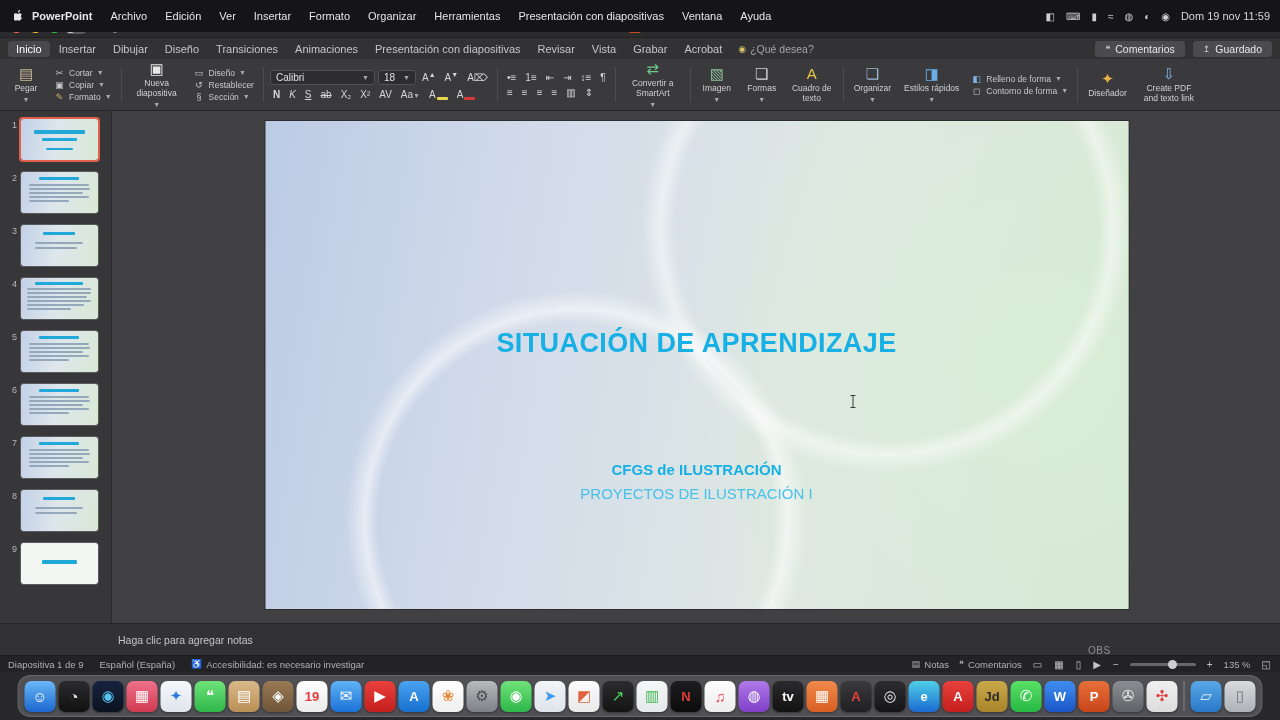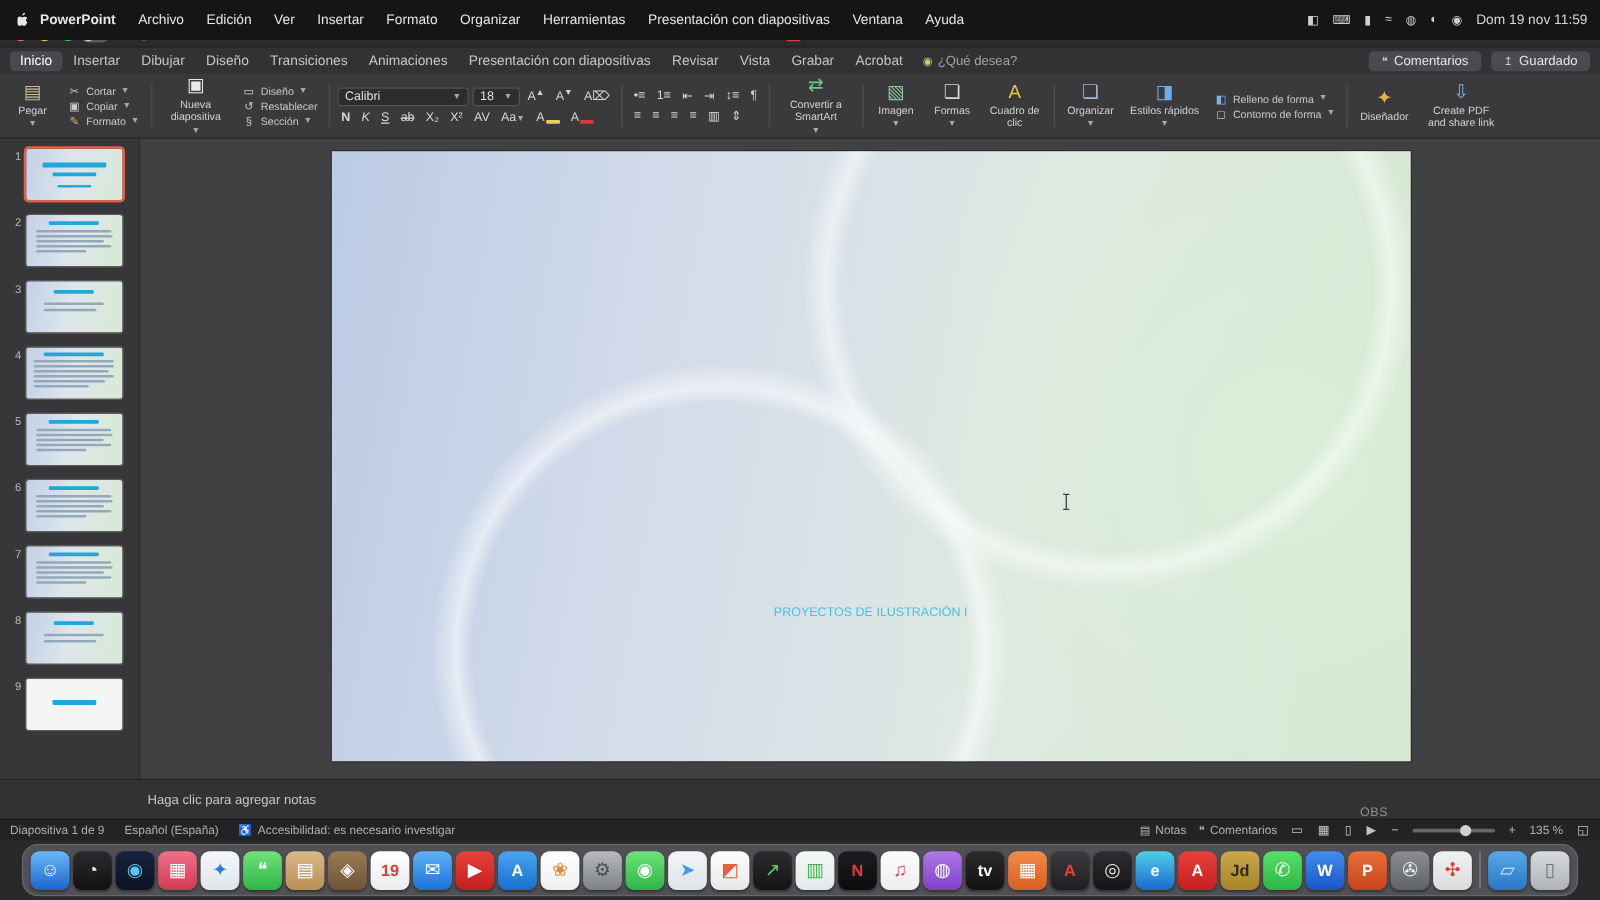--- a/index.html
+++ b/index.html
@@ -70,21 +70,21 @@
   .editor{position:absolute;top:0;left:113px;right:0;bottom:0;background:#414143;}
   .canvas{position:absolute;top:10px;left:50%;transform:translateX(-50%);width:863px;height:488px;box-shadow:0 0 0 1px #2d2d2f;
     background:
       radial-gradient(circle 330px at 36% 82%, rgba(255,255,255,0) 60%, rgba(255,255,255,0.55) 64%, rgba(255,255,255,0) 70%),
       radial-gradient(circle 310px at 72% 22%, rgba(255,255,255,0) 68%, rgba(255,255,255,0.5) 73%, rgba(255,255,255,0) 79%),
       radial-gradient(circle 500px at 88% 50%, rgba(217,238,215,0.85), rgba(217,238,215,0) 70%),
       linear-gradient(100deg,#bccbe5 0%,#d3dcea 32%,#dfe8e3 62%,#d6e8d2 100%);}
   .s-title{position:absolute;top:207px;width:100%;text-align:center;font-weight:bold;font-size:27px;letter-spacing:0.4px;}
   .s-sub{position:absolute;top:248px;width:100%;text-align:center;font-weight:bold;font-size:15.5px;letter-spacing:0.3px;}
   .s-c1{position:absolute;top:340px;width:100%;text-align:center;font-weight:bold;font-size:15px;}
-  .s-c2{position:absolute;top:364px;width:100%;text-align:center;font-size:10px;}
+  .s-c2{position:absolute;top:364px;width:100%;text-align:center;font-size:15px;}
   .ibeam{position:absolute;left:584px;top:274px;width:7px;height:13px;}
   .ibeam::before{content:"";position:absolute;left:3px;top:1px;bottom:1px;width:1px;background:#3c3c3c;}
   .ibeam::after{content:"";position:absolute;left:1px;right:1px;top:0;height:1px;background:#3c3c3c;box-shadow:0 12px 0 #3c3c3c;}
 
   
   .notesbar{position:absolute;left:0;right:0;bottom:65px;height:32px;background:#323234;border-top:1px solid #262628;display:flex;align-items:center;padding-left:118px;font-size:10.5px;color:#c6c6c6;z-index:26;}
   .obs-overlay{position:absolute;left:1088px;top:645px;font-size:10px;color:#8f8f92;letter-spacing:0.5px;z-index:31;}
 
   
   .statusbar{position:absolute;left:0;right:0;bottom:48px;height:17px;background:#232325;border-top:1px solid #1c1c1e;display:flex;align-items:center;font-size:9.5px;color:#b0b0b2;padding:0 8px;gap:16px;z-index:26;}
@@ -292,21 +292,21 @@
       <span class="blabel">Imagen</span>
       <span class="caret">▼</span>
     </div>
     <div class="bigbtn">
       <span class="bico" style="color:#d8d8d8;">❏</span>
       <span class="blabel">Formas</span>
       <span class="caret">▼</span>
     </div>
     <div class="bigbtn" style="max-width:50px;">
       <span class="bico" style="color:#e8c44a;">A</span>
-      <span class="blabel">Cuadro de clic</span>
+      <span class="blabel">Cuadro de texto</span>
     </div>
     <div class="tsep"></div>
     <div class="bigbtn">
       <span class="bico" style="color:#9ab8d8;">❏</span>
       <span class="blabel">Organizar</span>
       <span class="caret">▼</span>
     </div>
     <div class="bigbtn">
       <span class="bico" style="color:#6aaee8;">◨</span>
       <span class="blabel">Estilos rápidos</span>
@@ -324,21 +324,21 @@
           <span class="caret">▼</span>
         </span>
     </div>
     <div class="tsep"></div>
     <div class="bigbtn">
       <span class="bico" style="color:#e8b04a;">✦</span>
       <span class="blabel">Diseñador</span>
     </div>
     <div class="bigbtn" style="max-width:66px;">
       <span class="bico" style="color:#7fb2e8;">⇩</span>
-      <span class="blabel">Create PDF and share link</span>
+      <span class="blabel">Create PDF and texto link</span>
     </div>
   </div>
 
   <div class="workspace">
     <div class="thumbs">
         <div class="thumbrow selected">
           <div class="tnum">1</div>
           <div class="tbox">
             <div class="tline" style="left:13px;top:11px;width:51px;height:4px;background:#1fa8d8"></div>
             <div class="tline" style="left:21px;top:19px;width:35px;height:3px;background:#1fa8d8"></div>
@@ -419,20 +419,22 @@
         </div>
         <div class="thumbrow">
           <div class="tnum">9</div>
           <div class="tbox endbg">
             <div class="tline" style="left:21px;top:17px;width:35px;height:4px;background:#1fa8d8"></div>
           </div>
         </div>
       </div>
     <div class="editor">
       <div class="canvas">
+        <div class="s-title" style="color: rgb(23, 176, 228);">SITUACIÓN DE APRENDIZAJE</div>
+        <div class="s-c1" style="color: rgb(23, 176, 228);">CFGS de ILUSTRACIÓN</div>
         <div class="s-c2" style="color: rgb(69, 193, 234);">PROYECTOS DE ILUSTRACIÓN I</div>
         <div class="ibeam"></div>
       </div>
     </div>
   </div>
 
   <div class="notesbar">
     <span>Haga clic para agregar notas</span>
   </div>
   <div class="obs-overlay">OBS</div>

